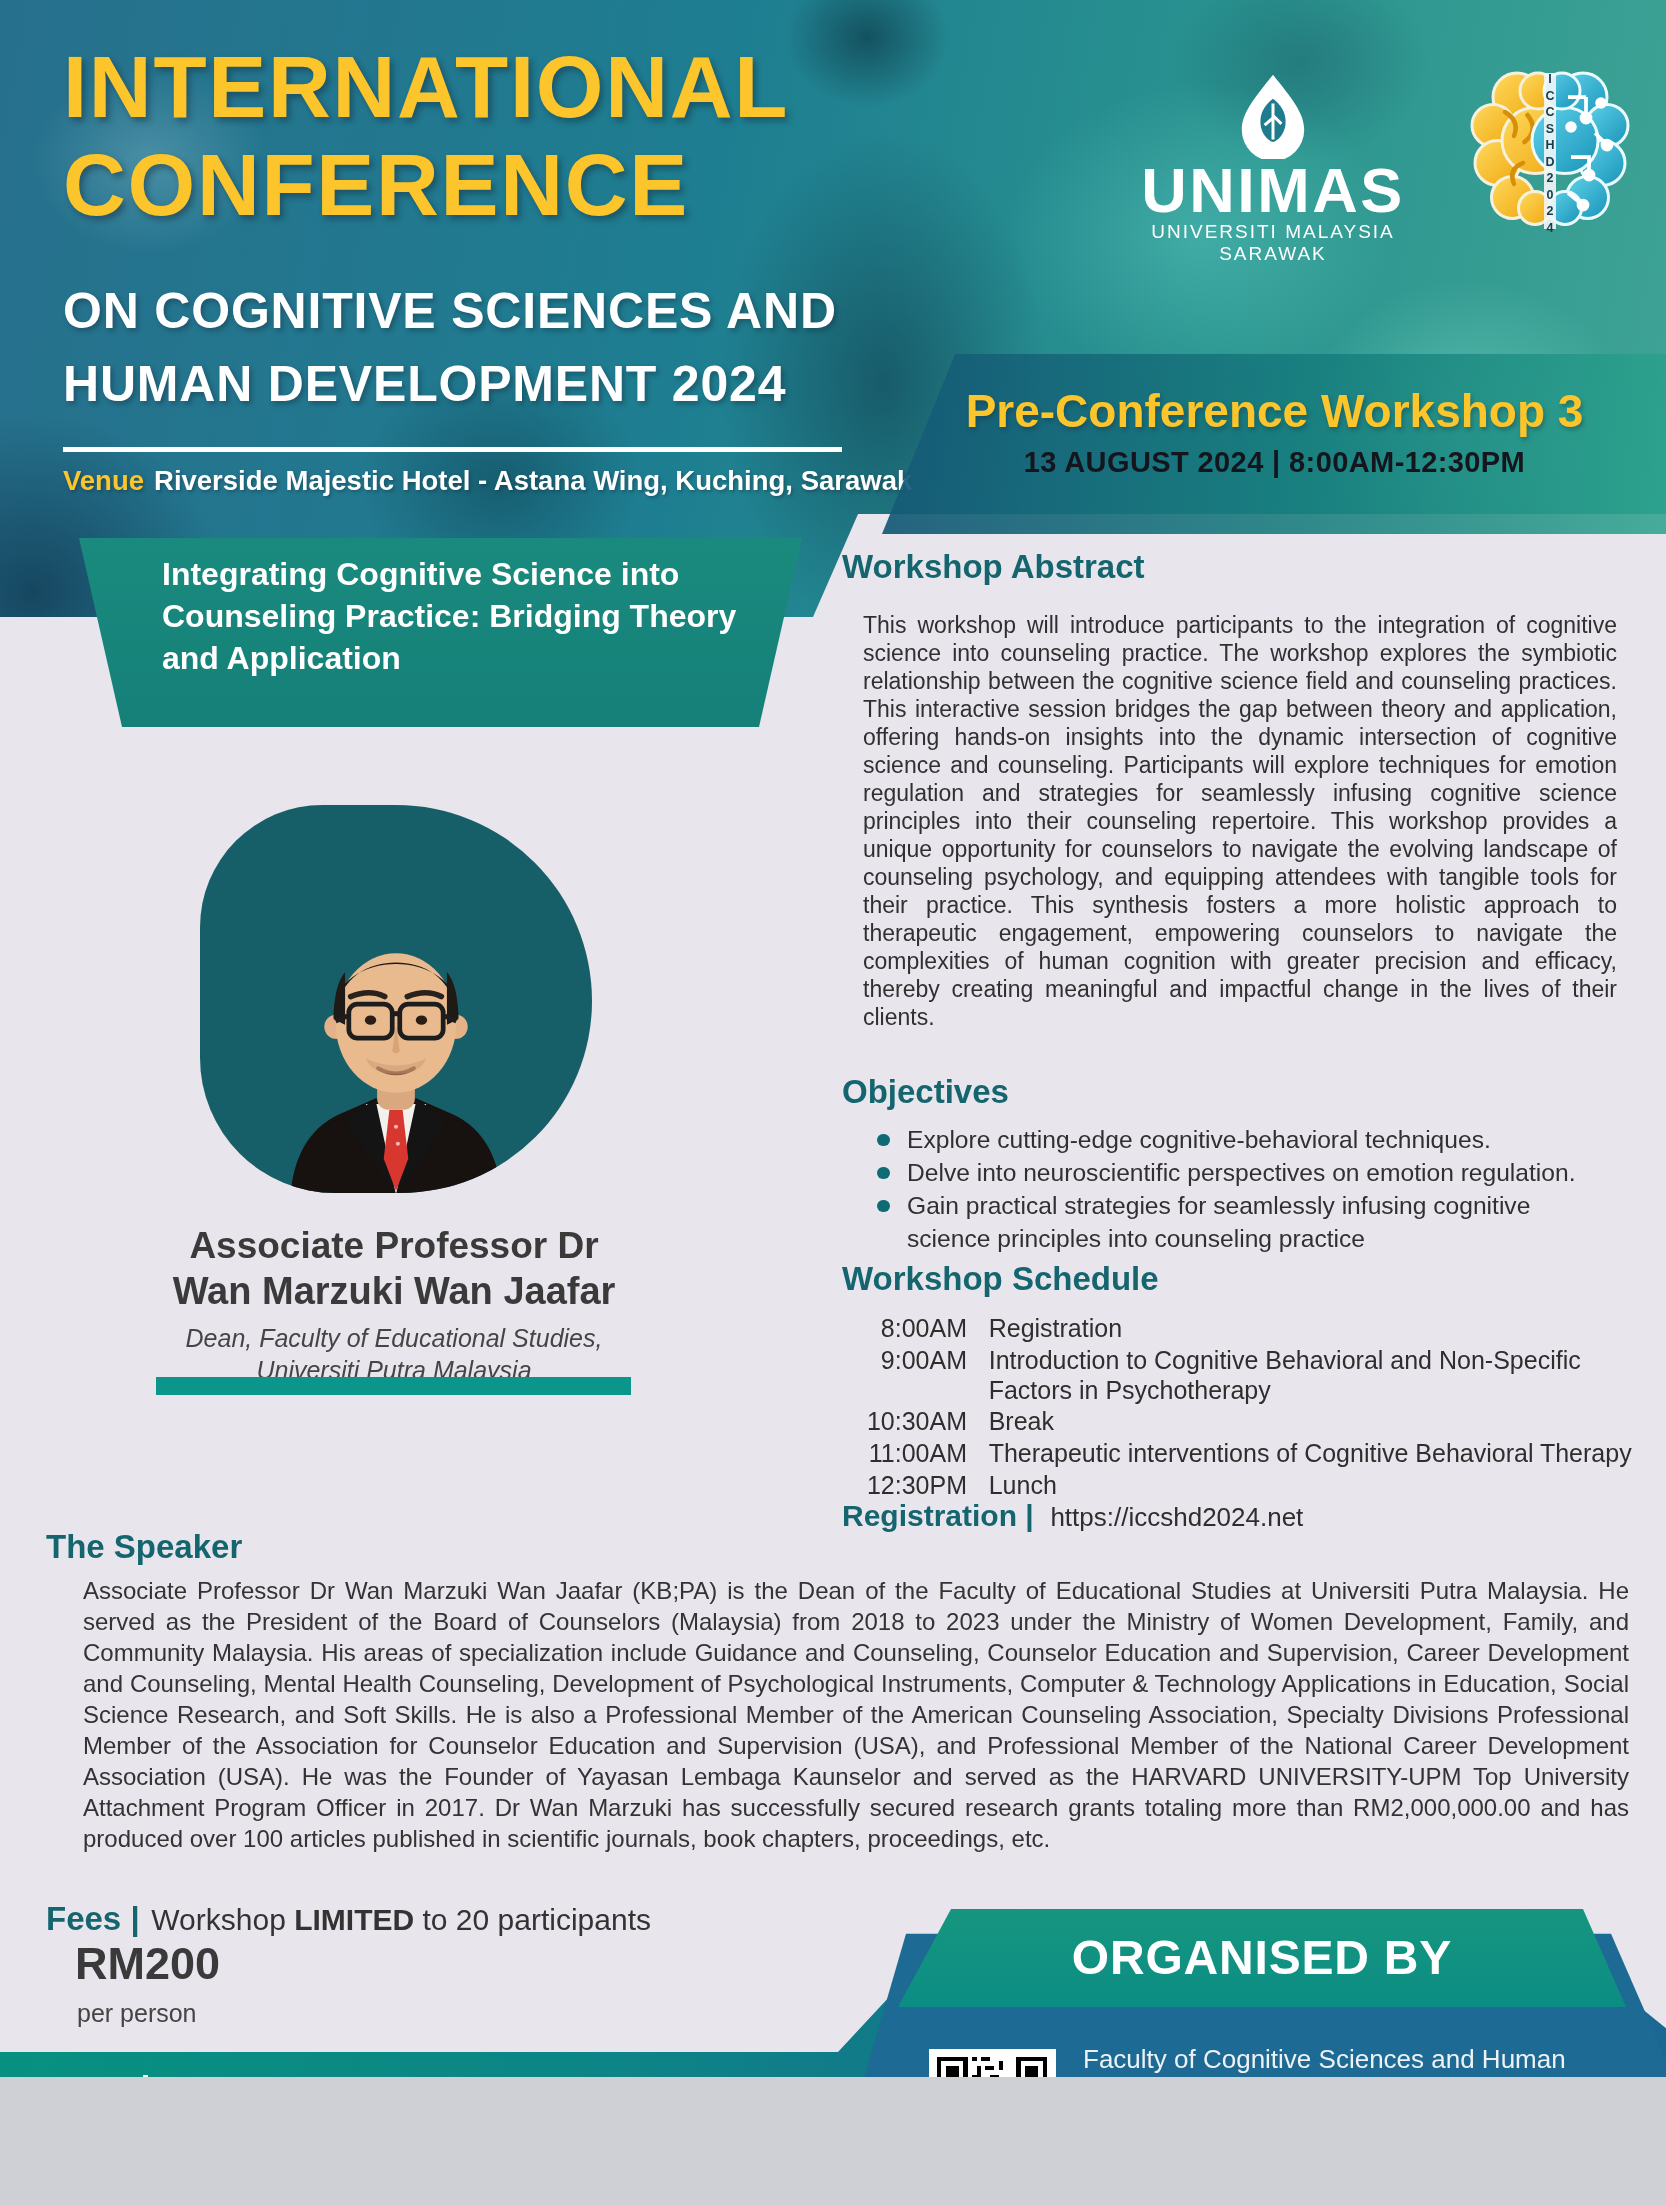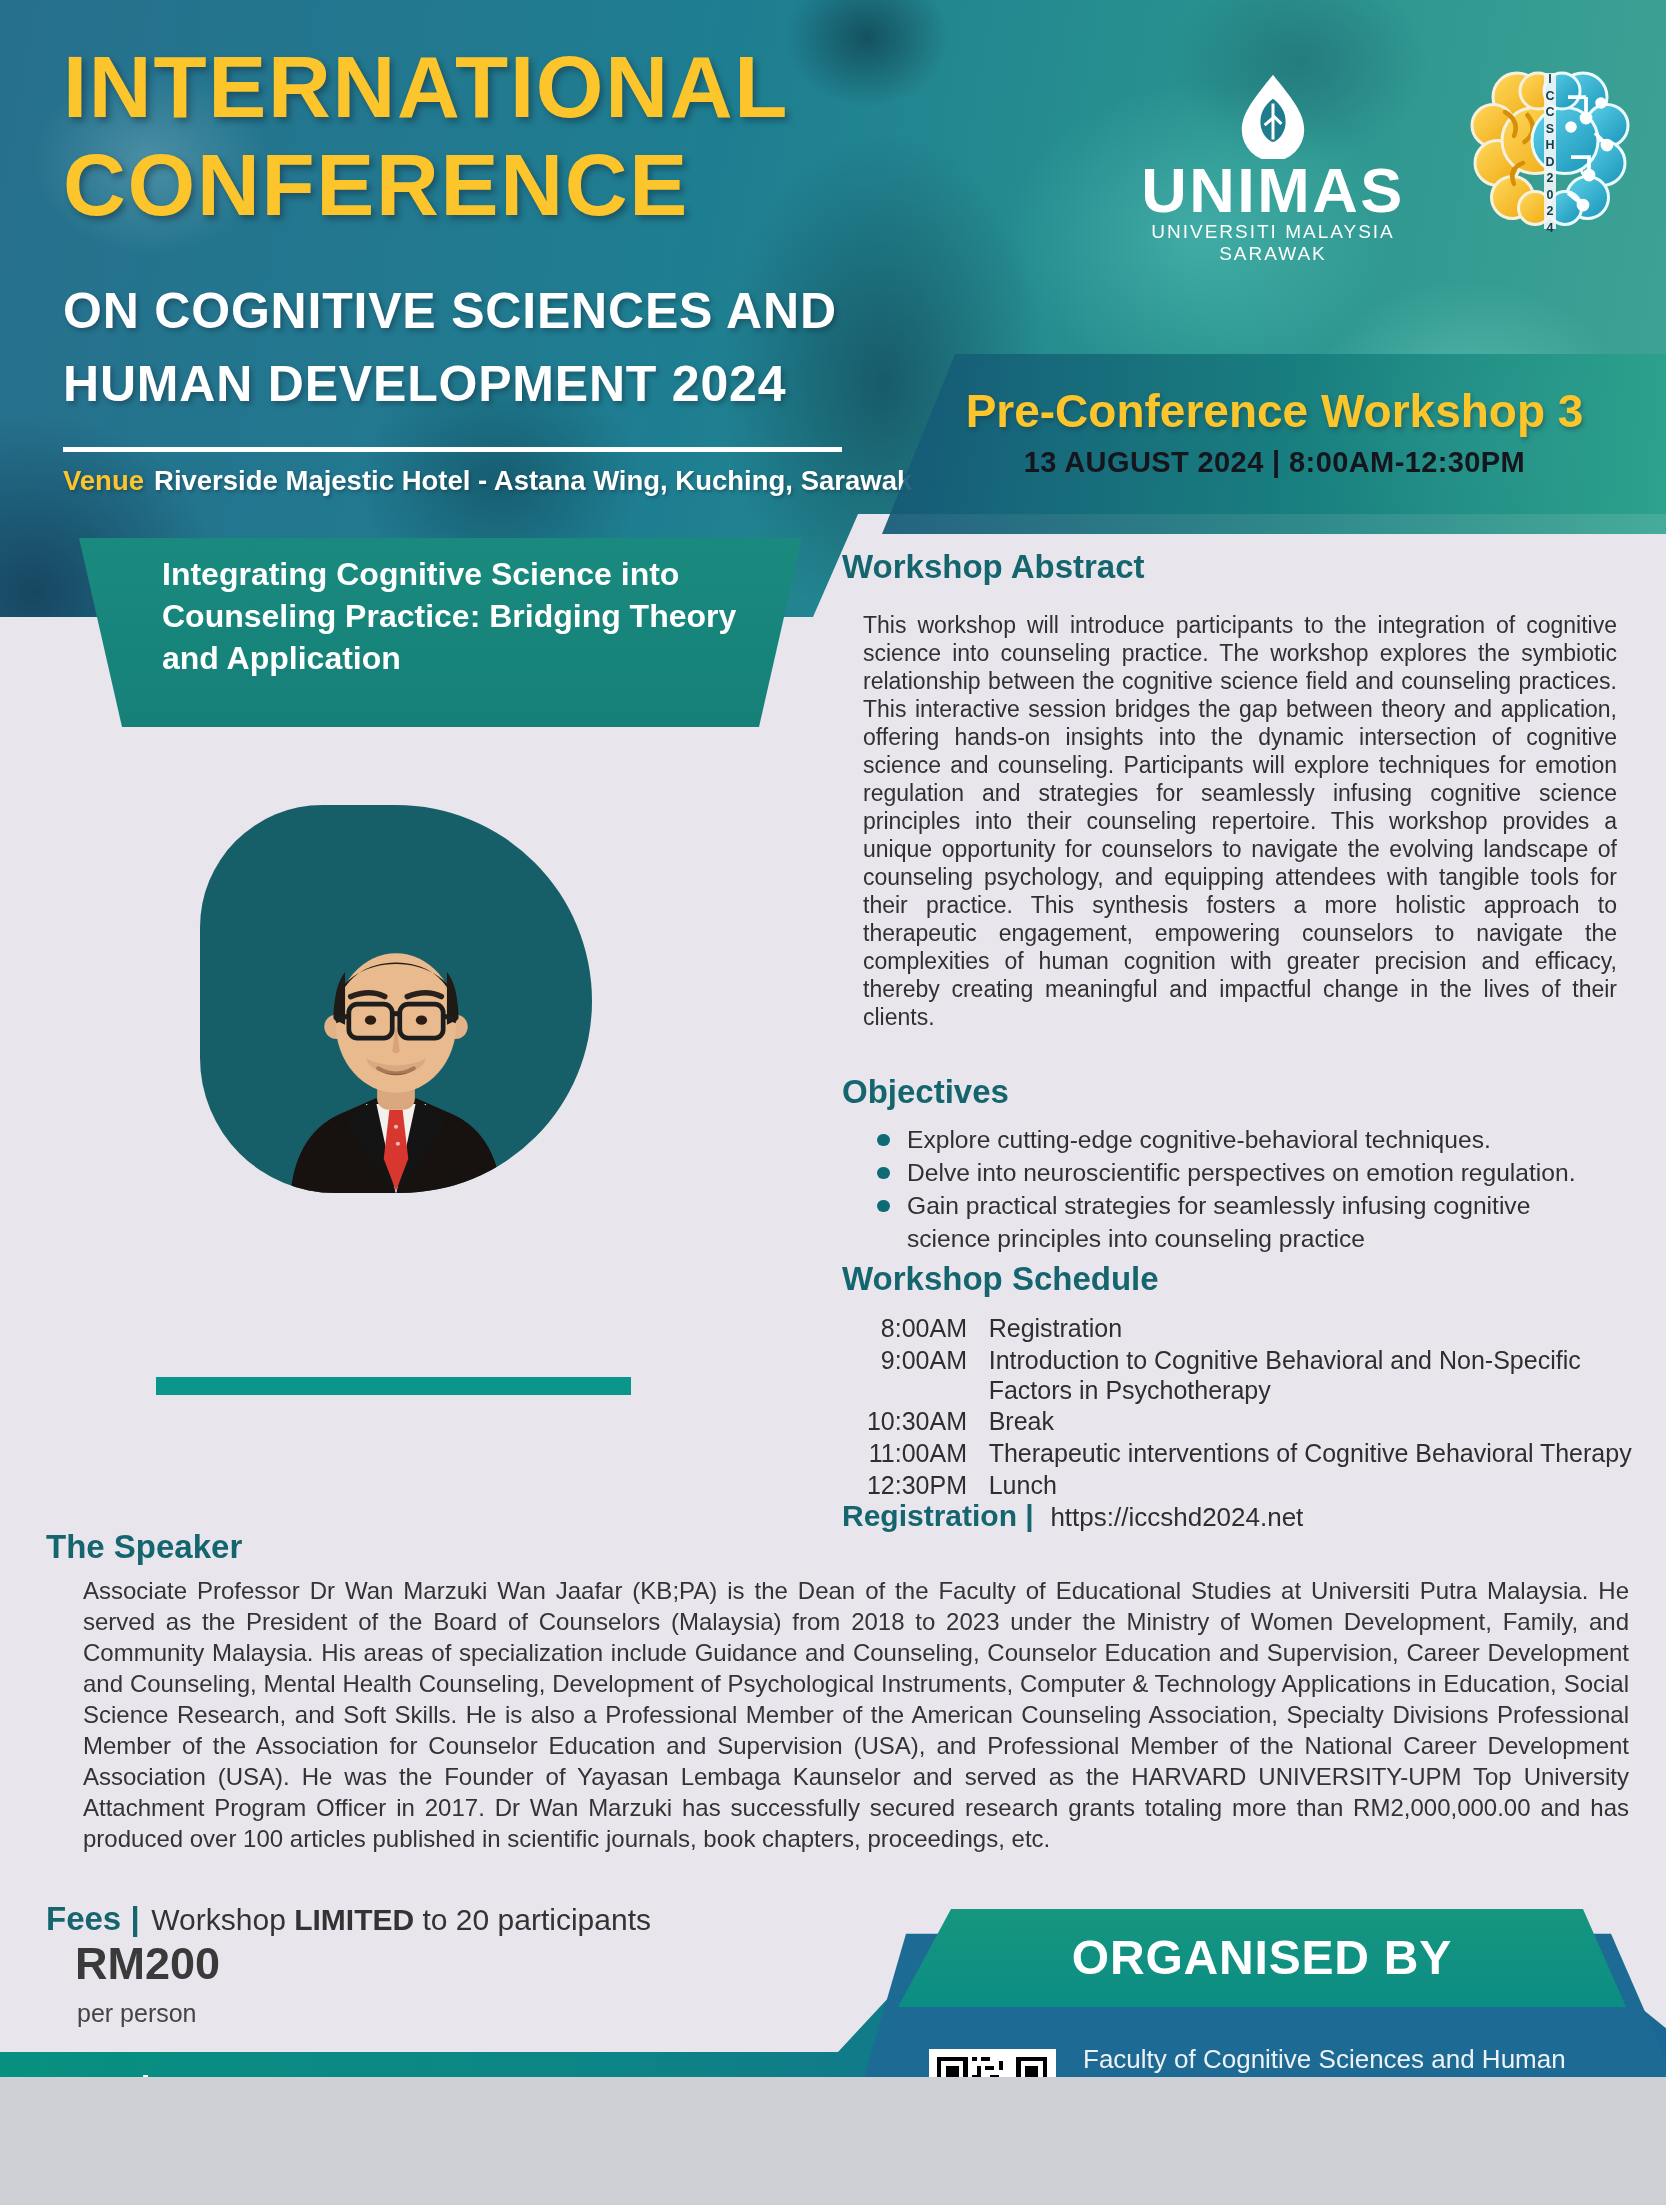--- a/index.html
+++ b/index.html
@@ -292,20 +292,26 @@
       </g>
       <ellipse cx="123" cy="145" rx="6" ry="5" fill="#2a1d16"></ellipse>
       <ellipse cx="177" cy="145" rx="6" ry="5" fill="#2a1d16"></ellipse>
       <path d="M150 150 L146 178 q4 4 8 0 Z" fill="#d8a377"></path>
       <path d="M132 196 q18 10 36 0" stroke="#a470523" stroke-width="5" fill="none"></path>
       <path d="M131 196 q19 11 38 0" stroke="#8f5f45" stroke-width="4" fill="none" stroke-linecap="round"></path>
       <path d="M118 186 q32 14 64 0 q-6 16 -32 16 q-26 0 -32 -16 Z" fill="#c89771" opacity="0.45"></path>
     </svg>
   </div>
 
+  <div class="speaker-names">
+    <div class="n1">Associate Professor Dr</div>
+    <div class="n2">Wan Marzuki Wan Jaafar</div>
+    <div class="t1">Dean, Faculty of Educational Studies,</div>
+    <div class="t2">Universiti Putra Malaysia</div>
+  </div>
   <div class="teal-bar"></div>
 
   <div class="h-teal" style="left:46px;top:1528px;">The Speaker</div>
   <p class="bio-body">Associate Professor Dr Wan Marzuki Wan Jaafar (KB;PA) is the Dean of the Faculty of Educational Studies at Universiti Putra Malaysia. He served as the President of the Board of Counselors (Malaysia) from 2018 to 2023 under the Ministry of Women Development, Family, and Community Malaysia. His areas of specialization include Guidance and Counseling, Counselor Education and Supervision, Career Development and Counseling, Mental Health Counseling, Development of Psychological Instruments, Computer &amp; Technology Applications in Education, Social Science Research, and Soft Skills. He is also a Professional Member of the American Counseling Association, Specialty Divisions Professional Member of the Association for Counselor Education and Supervision (USA), and Professional Member of the National Career Development Association (USA). He was the Founder of Yayasan Lembaga Kaunselor and served as the HARVARD UNIVERSITY-UPM Top University Attachment Program Officer in 2017. Dr Wan Marzuki has successfully secured research grants totaling more than RM2,000,000.00 and has produced over 100 articles published in scientific journals, book chapters, proceedings, etc.</p>
 
   <div class="fees-line">
     <span class="flabel">Fees |</span><span>Workshop </span><span class="flim">LIMITED</span><span> to 20 participants</span>
   </div>
   <div class="fees-price">RM200</div>
   <div class="fees-per">per person</div>

